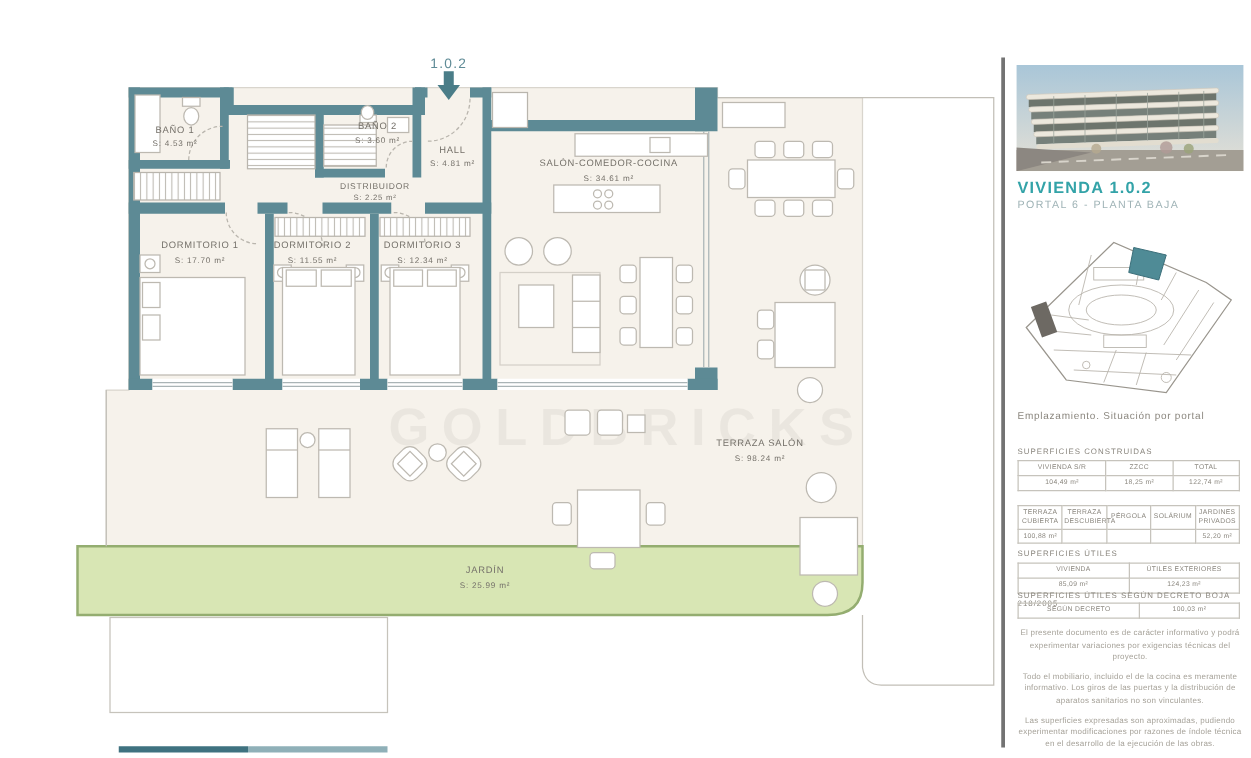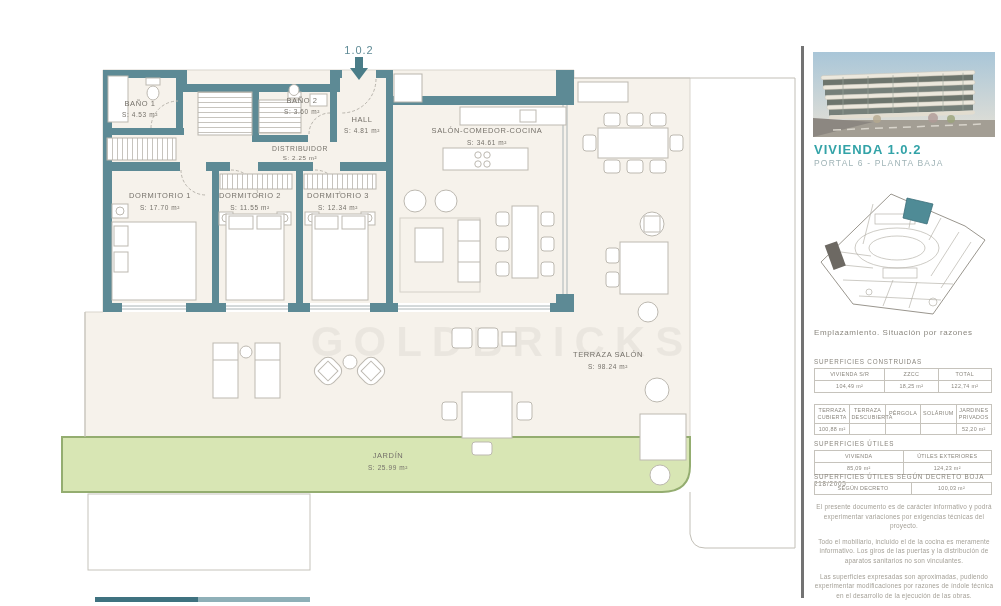--- a/index.html
+++ b/index.html
@@ -324,21 +324,21 @@
         <rect x="70" y="84" width="34" height="10"></rect>
         <circle cx="120" cy="118" r="4"></circle>
             <circle cx="56" cy="108" r="3"></circle>
       </g>
       <g transform="rotate(-20 24 72)">
             <rect x="16" y="58" width="13" height="26" fill="#6d6963"></rect>
           </g>
       <polygon points="94,14 120,20 114,40 90,34" fill="#4f8b96" stroke="#3c6f7a" stroke-width="0.8"></polygon>
     </svg>
   </div>
-  <div id="siteplan-caption">Emplazamiento. Situación por razones</div>
+  <div id="siteplan-caption">Emplazamiento. Situación por portal</div>
 
   <div class="sec-label" id="lab-constr">SUPERFICIES CONSTRUIDAS</div>
   <table class="s" id="t-constr">
     <tbody>
           <tr>
       <th style="width:40%">VIVIENDA S/R</th>
       <th style="width:30%">ZZCC</th>
       <th style="width:30%">TOTAL</th>
     </tr>
     <tr>

